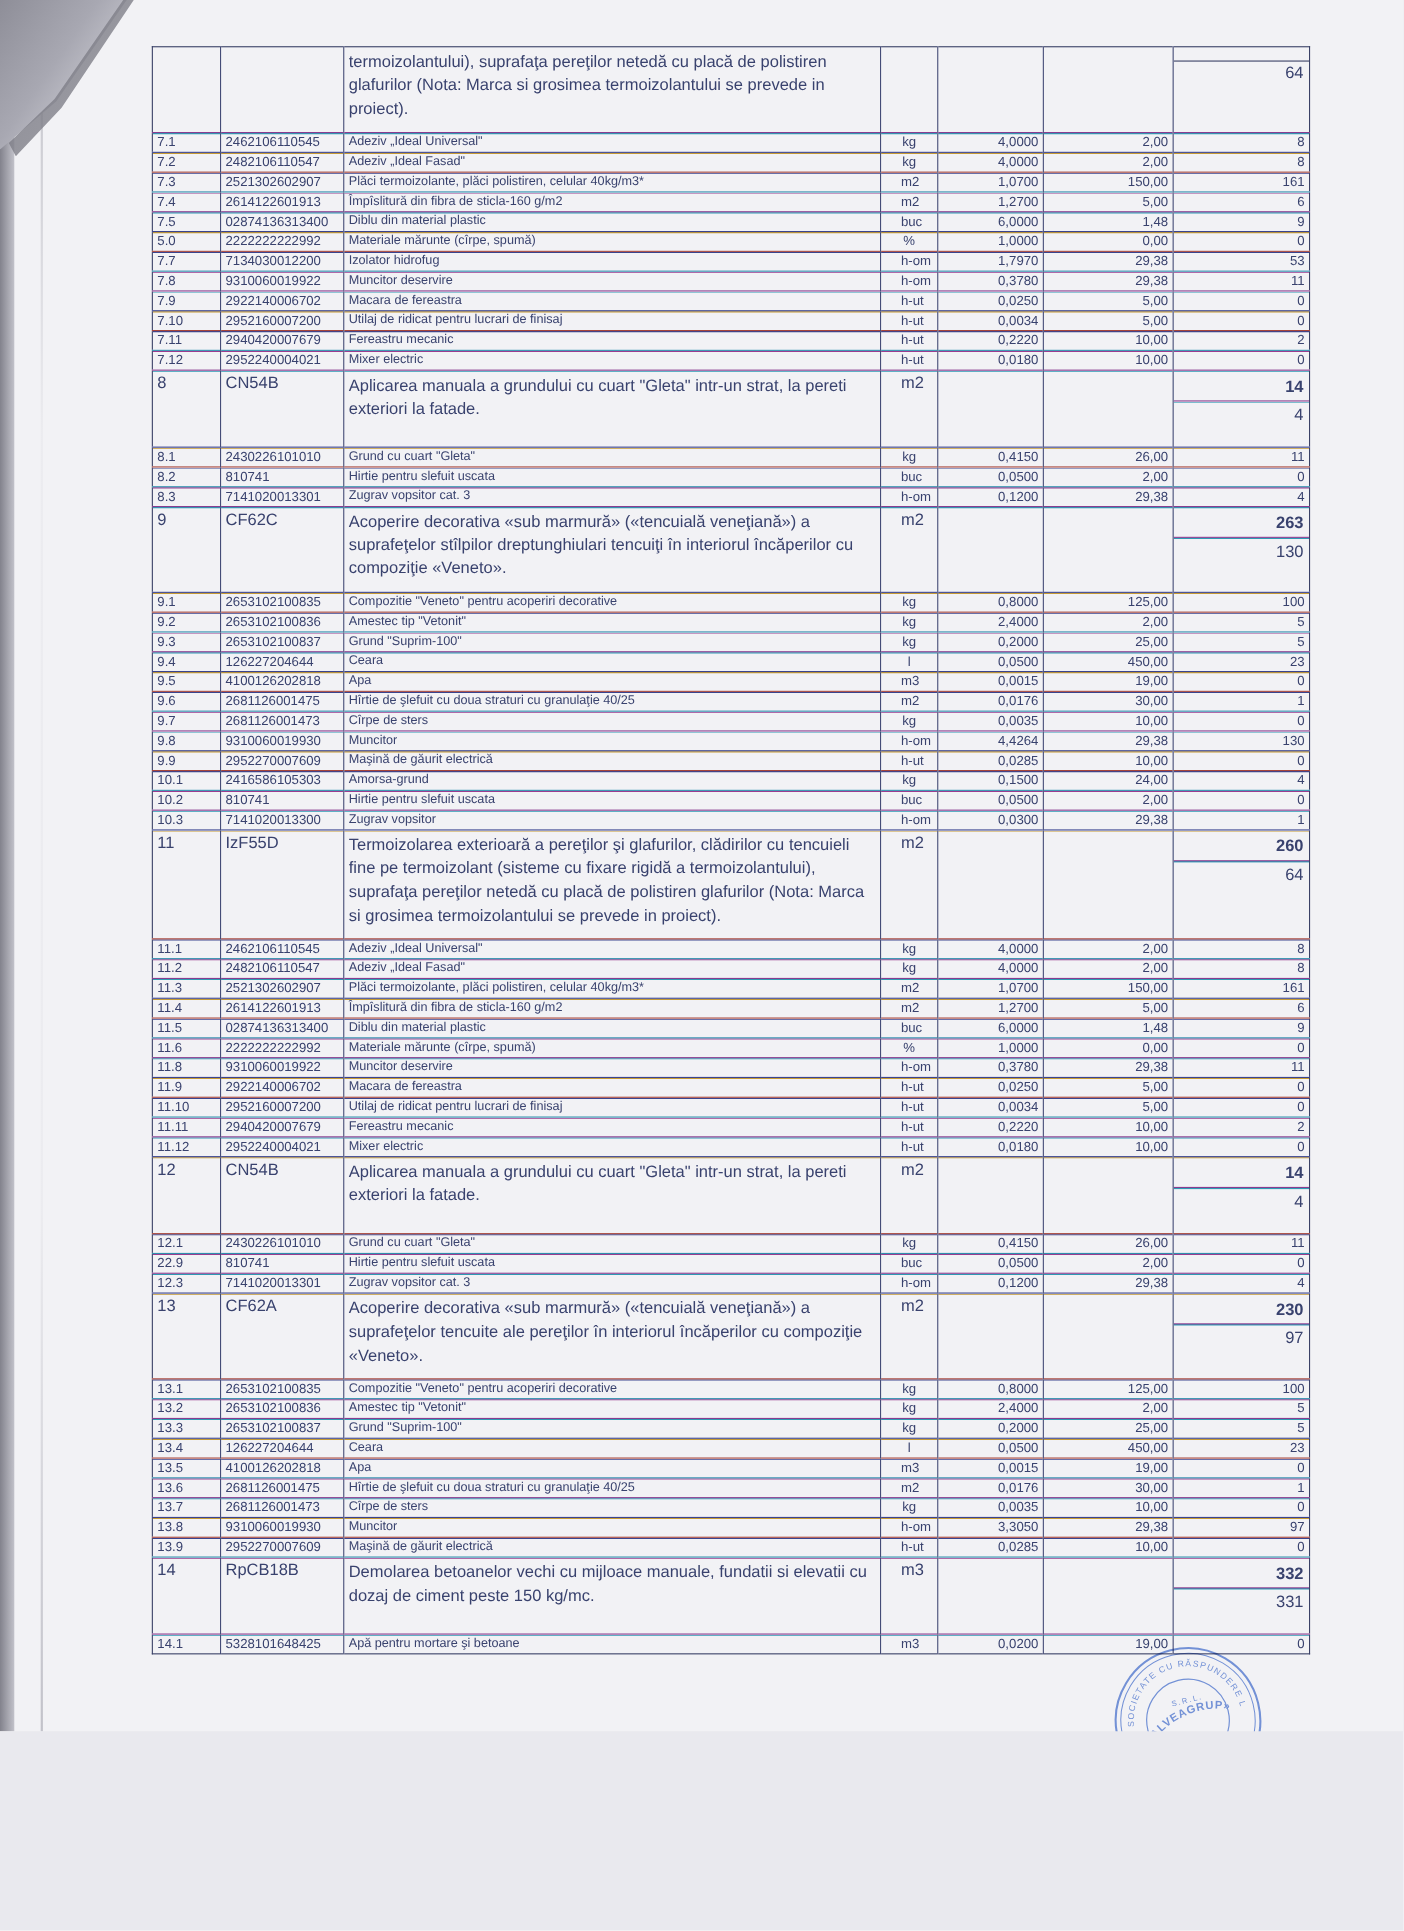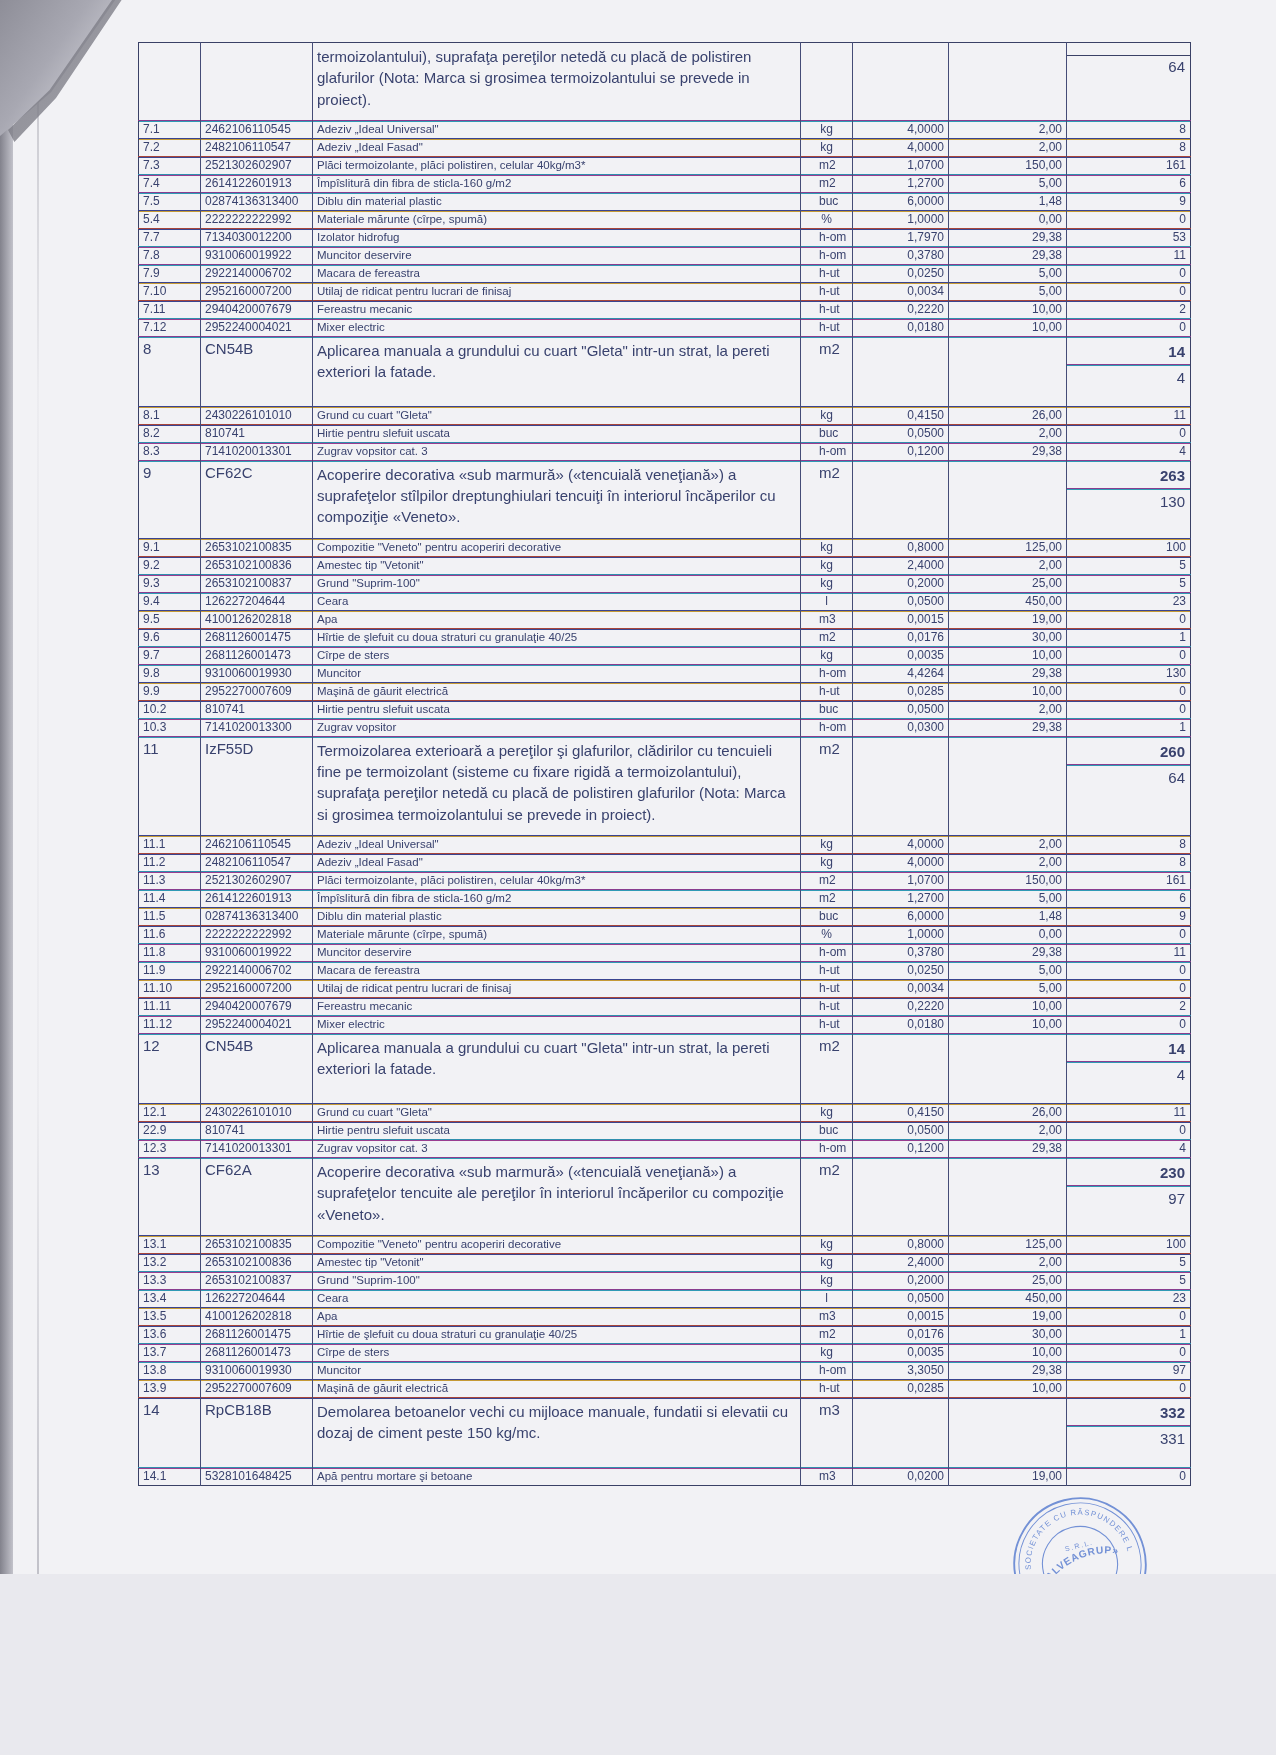--- a/index.html
+++ b/index.html
@@ -162,21 +162,21 @@
           <tr class="item">
             <td class="no">7.5</td>
             <td class="code">02874136313400</td>
             <td class="desc">Diblu din material plastic</td>
             <td class="unit">buc</td>
             <td class="num">6,0000</td>
             <td class="num">1,48</td>
             <td class="num">9</td>
           </tr>
           <tr class="item">
-            <td class="no">5.4</td>
+            <td class="no">5.0</td>
             <td class="code">2222222222992</td>
             <td class="desc">Materiale mărunte (cîrpe, spumă)</td>
             <td class="unit">%</td>
             <td class="num">1,0000</td>
             <td class="num">0,00</td>
             <td class="num">0</td>
           </tr>
           <tr class="item">
             <td class="no">7.7</td>
             <td class="code">7134030012200</td>
@@ -355,20 +355,29 @@
             <td class="num">130</td>
           </tr>
           <tr class="item">
             <td class="no">9.9</td>
             <td class="code">2952270007609</td>
             <td class="desc">Maşină de găurit electrică</td>
             <td class="unit">h-ut</td>
             <td class="num">0,0285</td>
             <td class="num">10,00</td>
             <td class="num">0</td>
+          </tr>
+          <tr class="item">
+            <td class="no">10.1</td>
+            <td class="code">2416586105303</td>
+            <td class="desc">Amorsa-grund</td>
+            <td class="unit">kg</td>
+            <td class="num">0,1500</td>
+            <td class="num">24,00</td>
+            <td class="num">4</td>
           </tr>
           <tr class="item">
             <td class="no">10.2</td>
             <td class="code">810741</td>
             <td class="desc">Hirtie pentru slefuit uscata</td>
             <td class="unit">buc</td>
             <td class="num">0,0500</td>
             <td class="num">2,00</td>
             <td class="num">0</td>
           </tr>

